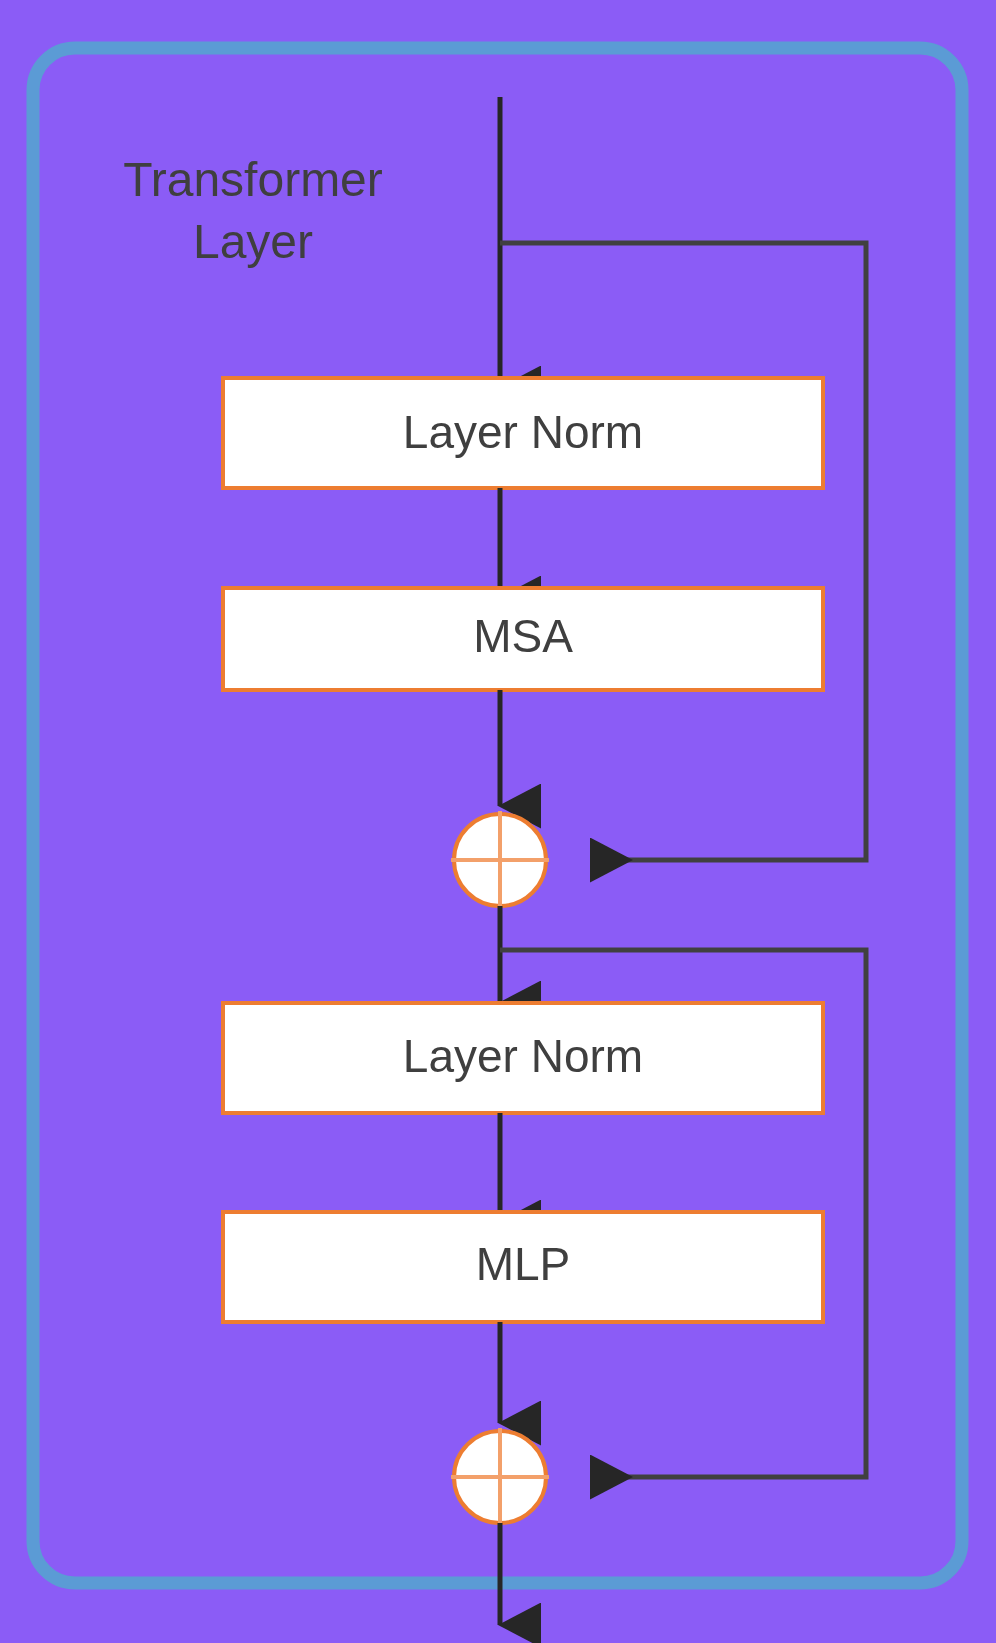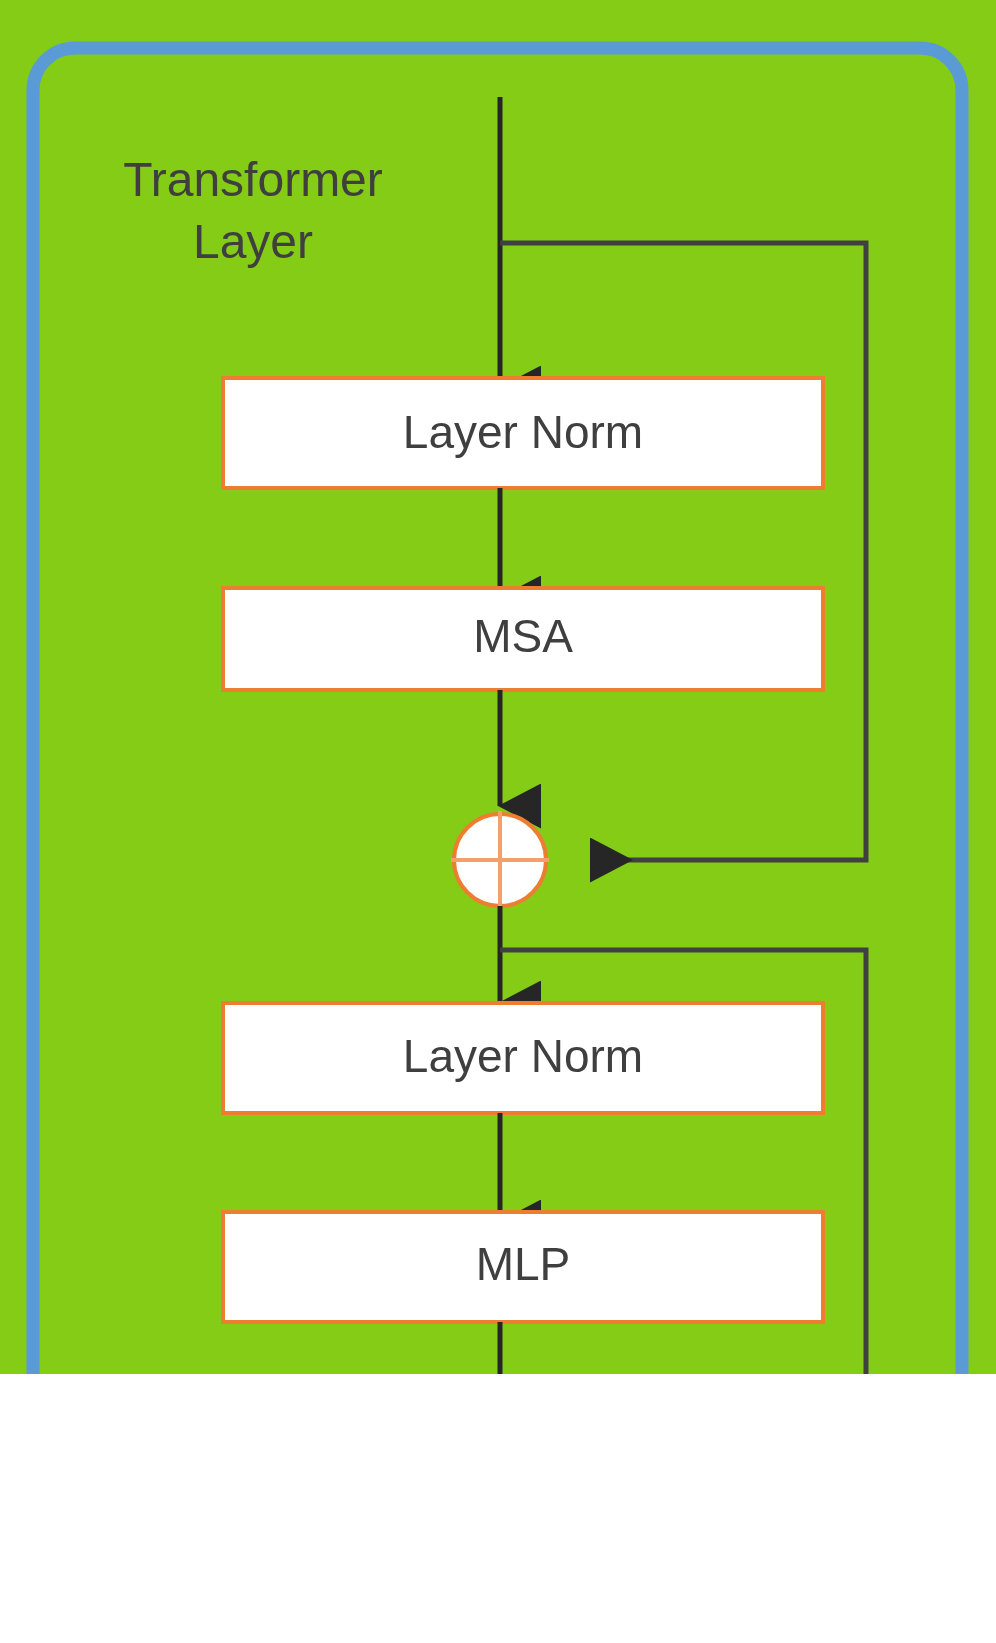--- a/index.html
+++ b/index.html
@@ -6,22 +6,22 @@
     margin: 0;
     padding: 0;
     background: #ffffff;
   }
   body {
     font-family: "Liberation Sans", sans-serif;
   }
   #stage {
     position: relative;
     width: 996px;
-    height: 1374px;
-    background: #84cc16;
+    height: 1643px;
+    background: #8b5cf6;
     overflow: hidden;
   }
   #diagram-svg {
     position: absolute;
     left: 0;
     top: 0;
     width: 996px;
     height: 1643px;
     display: block;
   }

